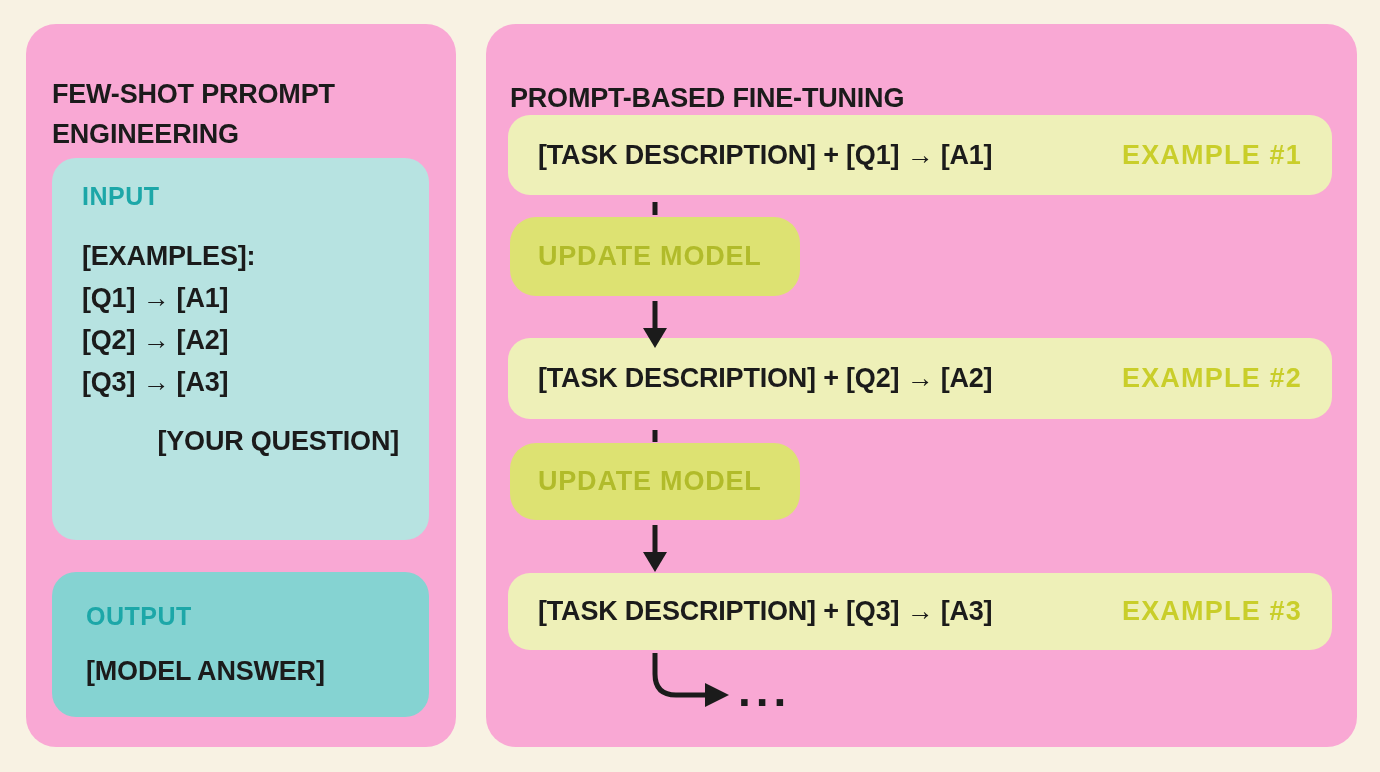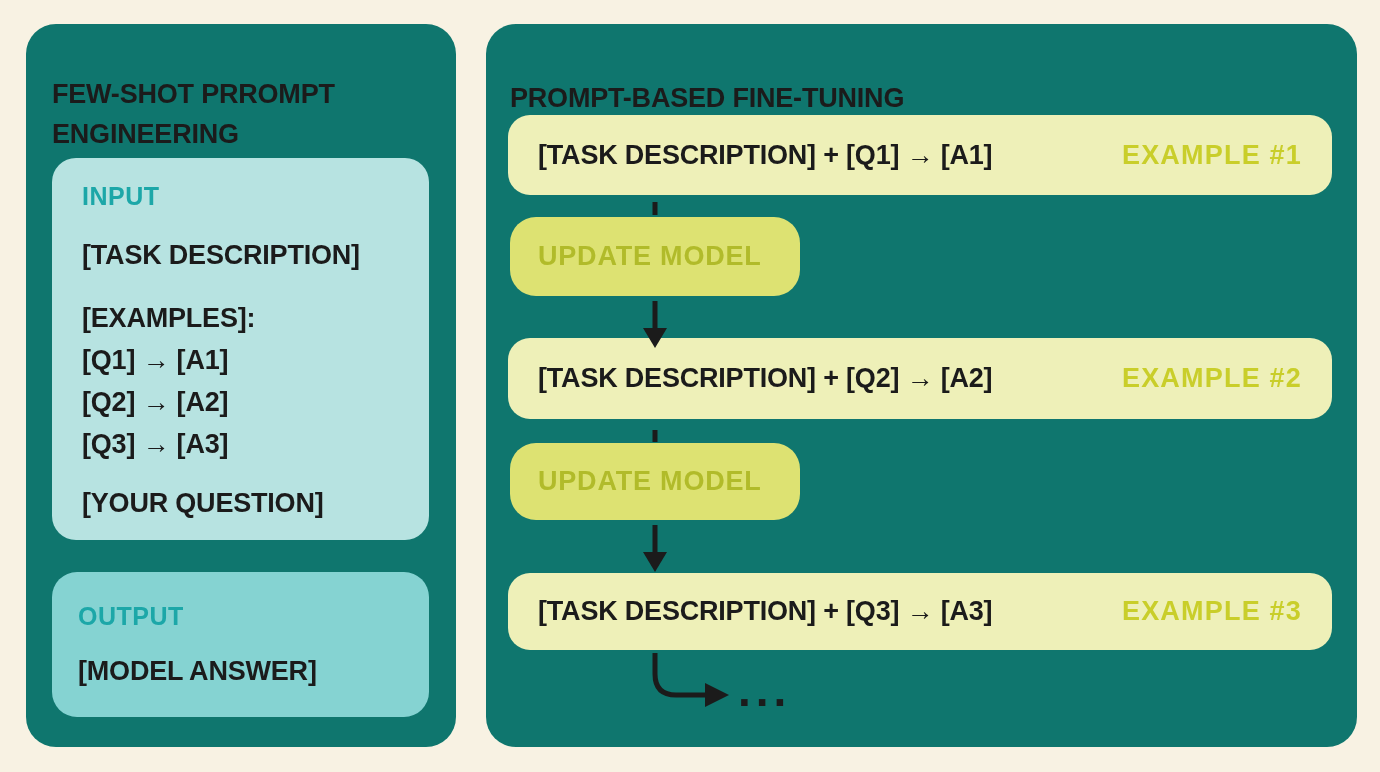--- a/index.html
+++ b/index.html
@@ -14,21 +14,21 @@
     background: #f8f2e3;
     font-family: "Liberation Sans", sans-serif;
     font-weight: 700;
     color: #1b1b1b;
     overflow: hidden;
   }
   .panel {
     position: absolute;
     top: 24px;
     height: 723px;
-    background: #0f766e;
+    background: #f9a8d4;
     border-radius: 30px;
   }
   .panel-left  { left: 26px;  width: 430px; }
   .panel-right { left: 486px; width: 871px; }
 
   .panel-title {
     position: absolute;
     font-size: 27px;
     line-height: 40px;
     letter-spacing: -0.2px;
@@ -40,38 +40,38 @@
 
   
   .teal-box {
     position: absolute;
     left: 26px;
     width: 377px;
     border-radius: 24px;
     box-sizing: border-box;
   }
   .input-box  { top: 134px; height: 382px; background: #b7e3e1; padding: 24px 30px; }
-  .output-box { top: 548px; height: 145px; background: #85d3d2; padding: 30px 26px; border-radius: 25px; }
+  .output-box { top: 548px; height: 145px; background: #85d3d2; padding: 30px 34px; }
 
   .box-label {
     font-size: 25px;
     letter-spacing: 0.5px;
     color: #1ca7a8;
   }
   .input-box .box-label  { margin-bottom: 24px; }
   .output-box .box-label { margin-bottom: 20px; }
 
   .line {
     font-size: 27px;
     line-height: 40px;
     letter-spacing: -0.2px;
   }
   .task-line { margin-bottom: 22px; }
   .examples-group .line { line-height: 42px; }
-  .question-line { margin-top: 18px; }
+  .question-line { margin-top: 18px; text-align: right; }
 
   
   .row-box {
     position: absolute;
     left: 22px;
     width: 824px;
     height: 80px;
     background: #eef0b8;
     border-radius: 22px;
     display: flex;
@@ -124,21 +124,20 @@
 </head>
 <body>
 
 <div class="canvas">
 
   <section class="panel panel-left">
     <h2 class="panel-title">FEW-SHOT PRROMPT ENGINEERING</h2>
 
     <div class="teal-box input-box">
       <div class="box-label">INPUT</div>
-      <div class="line task-line">[TASK DESCRIPTION]</div>
       <div class="examples-group">
         <div class="line">[EXAMPLES]:</div>
         <div class="line">[Q1] → [A1]</div>
         <div class="line">[Q2] → [A2]</div>
         <div class="line">[Q3] → [A3]</div>
       </div>
       <div class="line question-line">[YOUR QUESTION]</div>
     </div>
 
     <div class="teal-box output-box">

